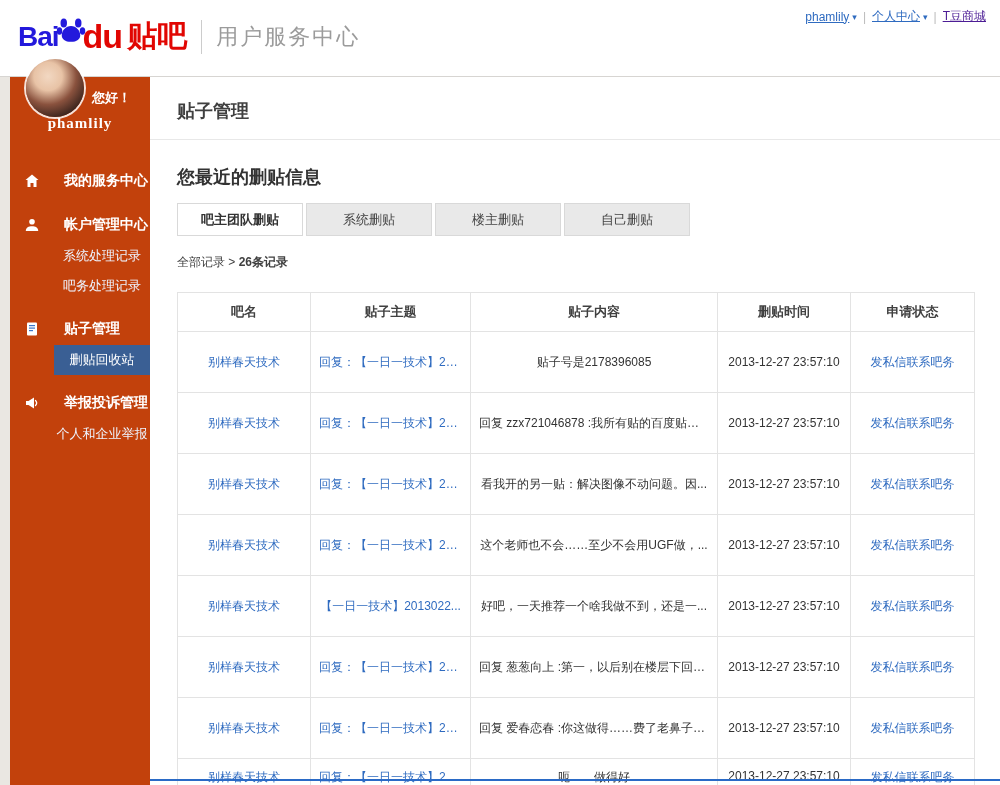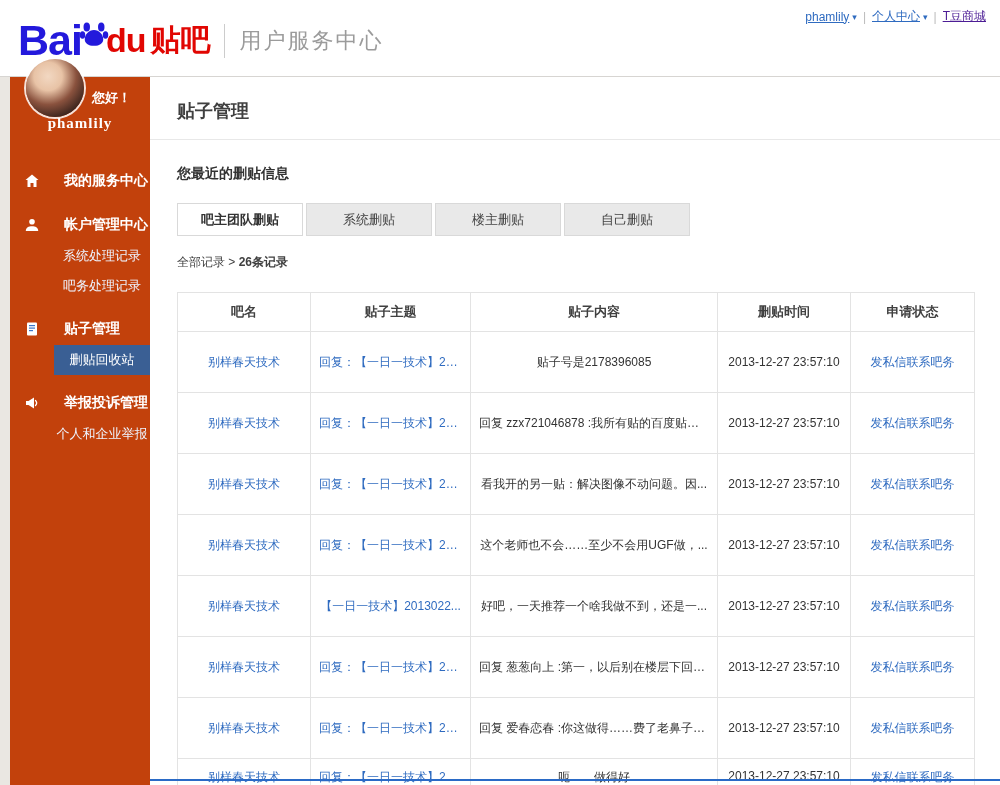--- a/index.html
+++ b/index.html
@@ -3,21 +3,21 @@
 <meta charset="utf-8">
 <style>
   * { margin:0; padding:0; box-sizing:border-box; }
   html,body { width:1000px; height:785px; }
   body { position:relative; overflow:hidden; background:#eae7e2; font-family:"Liberation Sans","DejaVu Sans",sans-serif; }
   a { cursor:pointer; }
 
   
   .header { position:absolute; top:0; left:0; width:1000px; height:77px; background:#fff; border-bottom:1px solid #d7d5d2; z-index:5; }
   .logo-row { position:absolute; left:18px; top:16px; display:flex; align-items:center; cursor:pointer; }
-  .logo-bai { font-size:43px; font-weight:bold; color:#2319dc; letter-spacing:-1px; }
+  .logo-bai { font-size:28px; font-weight:bold; color:#2319dc; letter-spacing:-1px; }
   .logo-paw { width:30px; height:30px; margin:-16px -3px 0 -3px; }
   .logo-du  { font-size:34px; font-weight:bold; color:#e10602; letter-spacing:-1px; }
   .logo-tieba { font-size:30px; font-weight:bold; color:#e10602; margin-left:5px; }
   .logo-divider { width:1px; height:34px; background:#ccc; margin:0 14px; }
   .logo-subtitle { font-size:22px; color:#9b9b9b; letter-spacing:2px; }
   .header-links { position:absolute; top:8px; right:14px; font-size:12px; display:flex; align-items:center; gap:6px; }
   .toplink { color:#2f6bc0; text-decoration:underline; }
   .toplink.hot { color:#4c1d95; }
   .caret { color:#2f6bc0; font-size:9px; margin-left:-3px; cursor:pointer; }
   .sep { color:#bbb; }
@@ -36,21 +36,21 @@
   .menu-section:first-child { margin-top:0; }
   .micon { width:14px; height:14px; display:inline-block; flex:0 0 14px; }
   .micon svg { display:block; width:14px; height:14px; }
   .menu-sub { height:30px; line-height:30px; text-align:center; color:#eef4ff; font-size:13px; cursor:pointer;margin-left:44px; }
   .menu-sub.active { background:#3a5f94; color:#fff; }
 
   
   .main { position:absolute; top:77px; left:150px; width:850px; height:708px; background:#fff; overflow:hidden; }
   .page-title { position:absolute; top:22px; left:27px; font-size:18px; font-weight:bold; color:#404040; }
   .title-divider { position:absolute; top:62px; left:0; width:100%; height:1px; background:#e8e8e8; }
-  .section-title { position:absolute; top:88px; left:27px; font-size:14px; font-weight:bold; color:#333; }
+  .section-title { position:absolute; top:88px; left:27px; font-size:18px; font-weight:bold; color:#333; }
   .tabs { position:absolute; top:126px; left:27px; display:flex; }
   .tab { width:126px; height:33px; line-height:32px; text-align:center; font-size:13px; color:#444;
          background:#e9e9e9; border:1px solid #d9d9d9; margin-right:3px; cursor:pointer; }
   .tab.active { background:#fff; font-weight:bold; color:#333; }
   .breadcrumb { position:absolute; top:177px; left:27px; font-size:12px; color:#404040; }
   .records-table { position:absolute; top:215px; left:27px; width:797px; border-collapse:collapse; table-layout:fixed; }
   .records-table th { border:1px solid #e3e3e3; height:39px; font-size:13px; font-weight:bold; color:#404040;
                       text-align:center; background:#fff; }
   .records-table td { border:1px solid #e3e3e3; height:61px; font-size:12px; color:#333; text-align:center;
                       padding:0 8px; overflow:hidden; white-space:nowrap; vertical-align:middle; }

